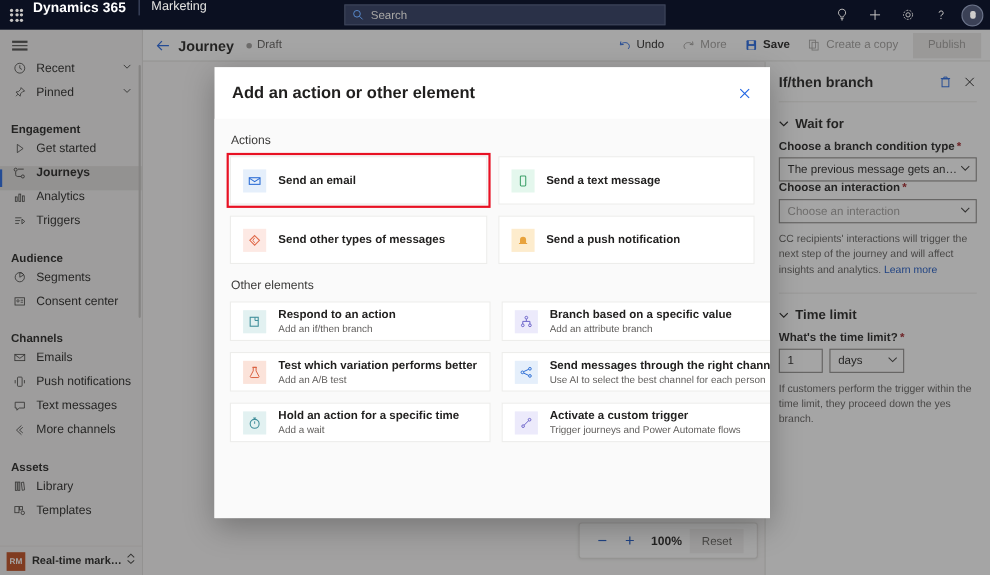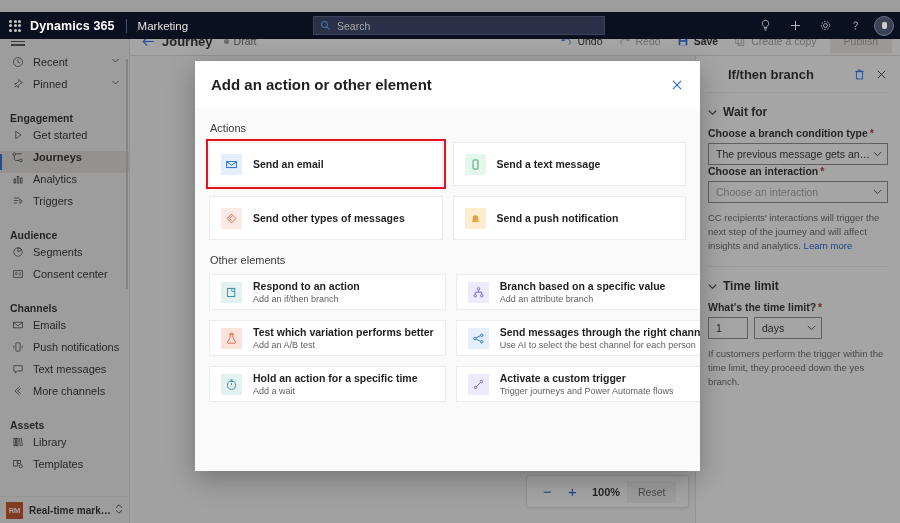--- a/index.html
+++ b/index.html
@@ -5,22 +5,22 @@
   * { box-sizing: border-box; margin: 0; padding: 0; }
   html, body {
     width: 900px; height: 523px; overflow: hidden;
     font-family: "Liberation Sans", sans-serif;
     background: #f3f2f1; color: #201f1e;
   }
   #app { position: relative; width: 900px; height: 523px; }
 
   
   .suitebar {
-    position: absolute; top: 12px; left: 0; width: 900px; height: 27px;
-    background: #0b1021; display: flex; align-items: center; z-index: 60;
+    position: absolute; top: 0; left: 0; width: 900px; height: 27px;
+    background: #0b1021; display: flex; z-index: 60;
   }
   .waffle { width: 30px; display: flex; align-items: center; justify-content: center; cursor: pointer; }
   .waffle-grid { display: grid; grid-template-columns: repeat(3,3px); grid-template-rows: repeat(3,3px); gap: 1.5px; }
   .waffle-grid i { width: 3px; height: 3px; background: #c8c6c4; border-radius: 50%; display: block; }
   .brand { color: #fff; font-size: 12.5px; font-weight: 600; letter-spacing: .1px; }
   .brand-sep { width: 1px; height: 14px; background: #46506b; margin: 0 11px; }
   .appname { color: #e4e3e1; font-size: 11.5px; }
   .searchbox {
     position: absolute; left: 313px; top: 4px; width: 292px; height: 19px;
     background: #2a3148; border: 1px solid #3d4459; display: flex; align-items: center;
@@ -100,21 +100,21 @@
   .zbtn { width: 25px; height: 25px; display: flex; align-items: center; justify-content: center; cursor: pointer; color: #1a56c4; font-size: 15px; }
   .zlevel { font-size: 11px; font-weight: 600; width: 42px; text-align: center; color: #201f1e; }
   .zreset { height: 22px; padding: 0 11px; font-size: 10.5px; color: #605e5c; background: #f3f2f1; display: flex; align-items: center; cursor: pointer; }
 
   
   .proppanel {
     position: absolute; right: 0; top: 56px; width: 205px; height: 467px;
     background: #ffffff; border-left: 1px solid #e1dfdd; z-index: 25; overflow: hidden;
   }
   .pp-head { height: 36px; display: flex; align-items: center; padding: 0 8px 0 12px; }
-  .pp-title { font-size: 13px; font-weight: 700; flex: 1; margin-left: 20px; }
+  .pp-title { font-size: 13px; font-weight: 700; flex: 1; }
   .pp-ibtn { width: 22px; height: 22px; display: flex; align-items: center; justify-content: center; cursor: pointer; }
   .pp-divider { height: 1px; background: #edebe9; margin: 0 12px; }
   .sect-head { display: flex; align-items: center; padding: 12px 12px 8px 8px; cursor: pointer; }
   .sect-chev { width: 16px; display: flex; align-items: center; justify-content: center; margin-right: 3px; }
   .sect-title { font-size: 12px; font-weight: 700; }
   .field { padding: 0 12px 0 12px; }
   .flabel { font-size: 10.5px; font-weight: 600; margin-bottom: 4px; }
   .req { color: #a4262c; margin-left: 2px; }
   .fselect {
     height: 22px; border: 1px solid #8a8886; background: #fff; display: flex; align-items: center;
@@ -422,21 +422,21 @@
         </span>
         <span>Undo</span>
       </div>
       <div class="cbtn dim">
         <span class="ci">
           <svg width="12" height="12" viewBox="0 0 16 16">
             <path d="M13 7.4c-2.4-3-7.4-3.3-9.6-.6-1.6 2-1 4.6.6 5.8" fill="none" stroke="#a19f9d" stroke-width="1.2"></path>
             <polyline points="12.8,3.6 13.4,7.6 9.4,7.2" fill="none" stroke="#a19f9d" stroke-width="1.2"></polyline>
           </svg>
         </span>
-        <span>Redo</span>
+        <span>More</span>
       </div>
       <div class="cbtn">
         <span class="ci">
           <svg width="12" height="12" viewBox="0 0 16 16">
             <rect x="2.2" y="2.2" width="11.6" height="11.6" rx="1" fill="#2266e3"></rect>
             <rect x="5" y="2.8" width="6" height="4" fill="#fff"></rect>
             <rect x="4.4" y="9" width="7.2" height="4.4" fill="#fff"></rect>
           </svg>
         </span>
         <span style="font-weight:700">Save</span>

